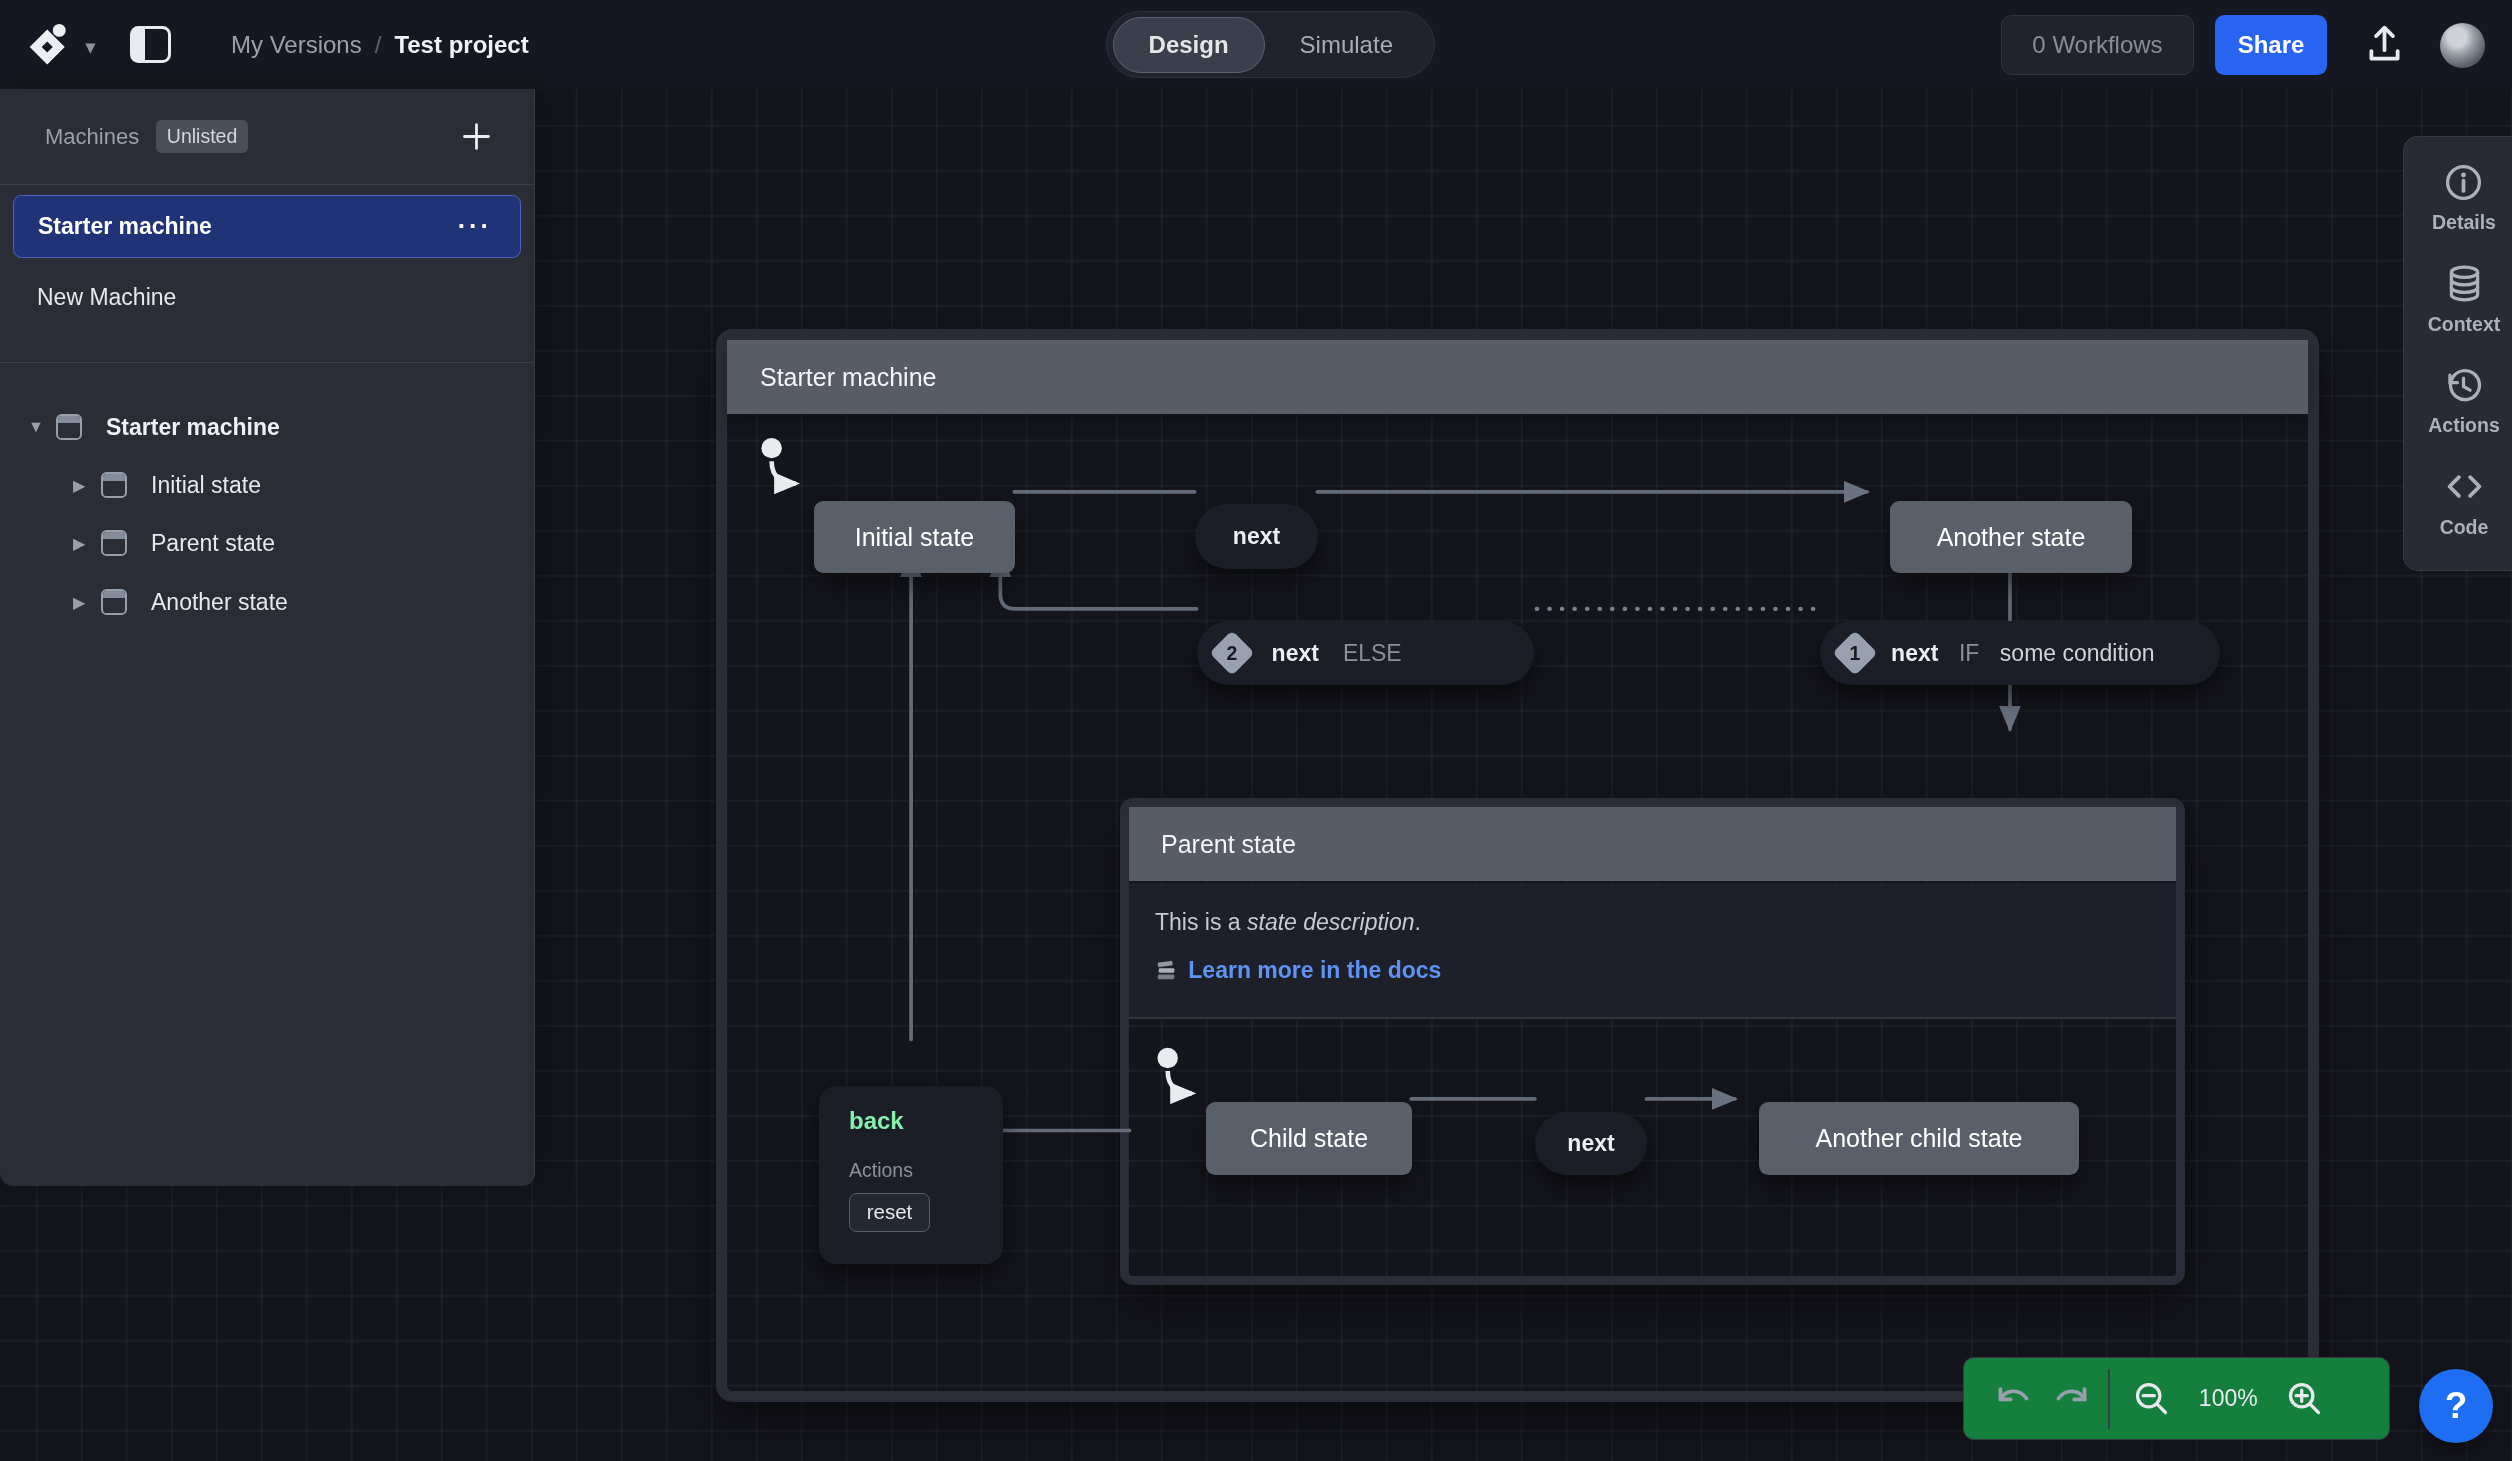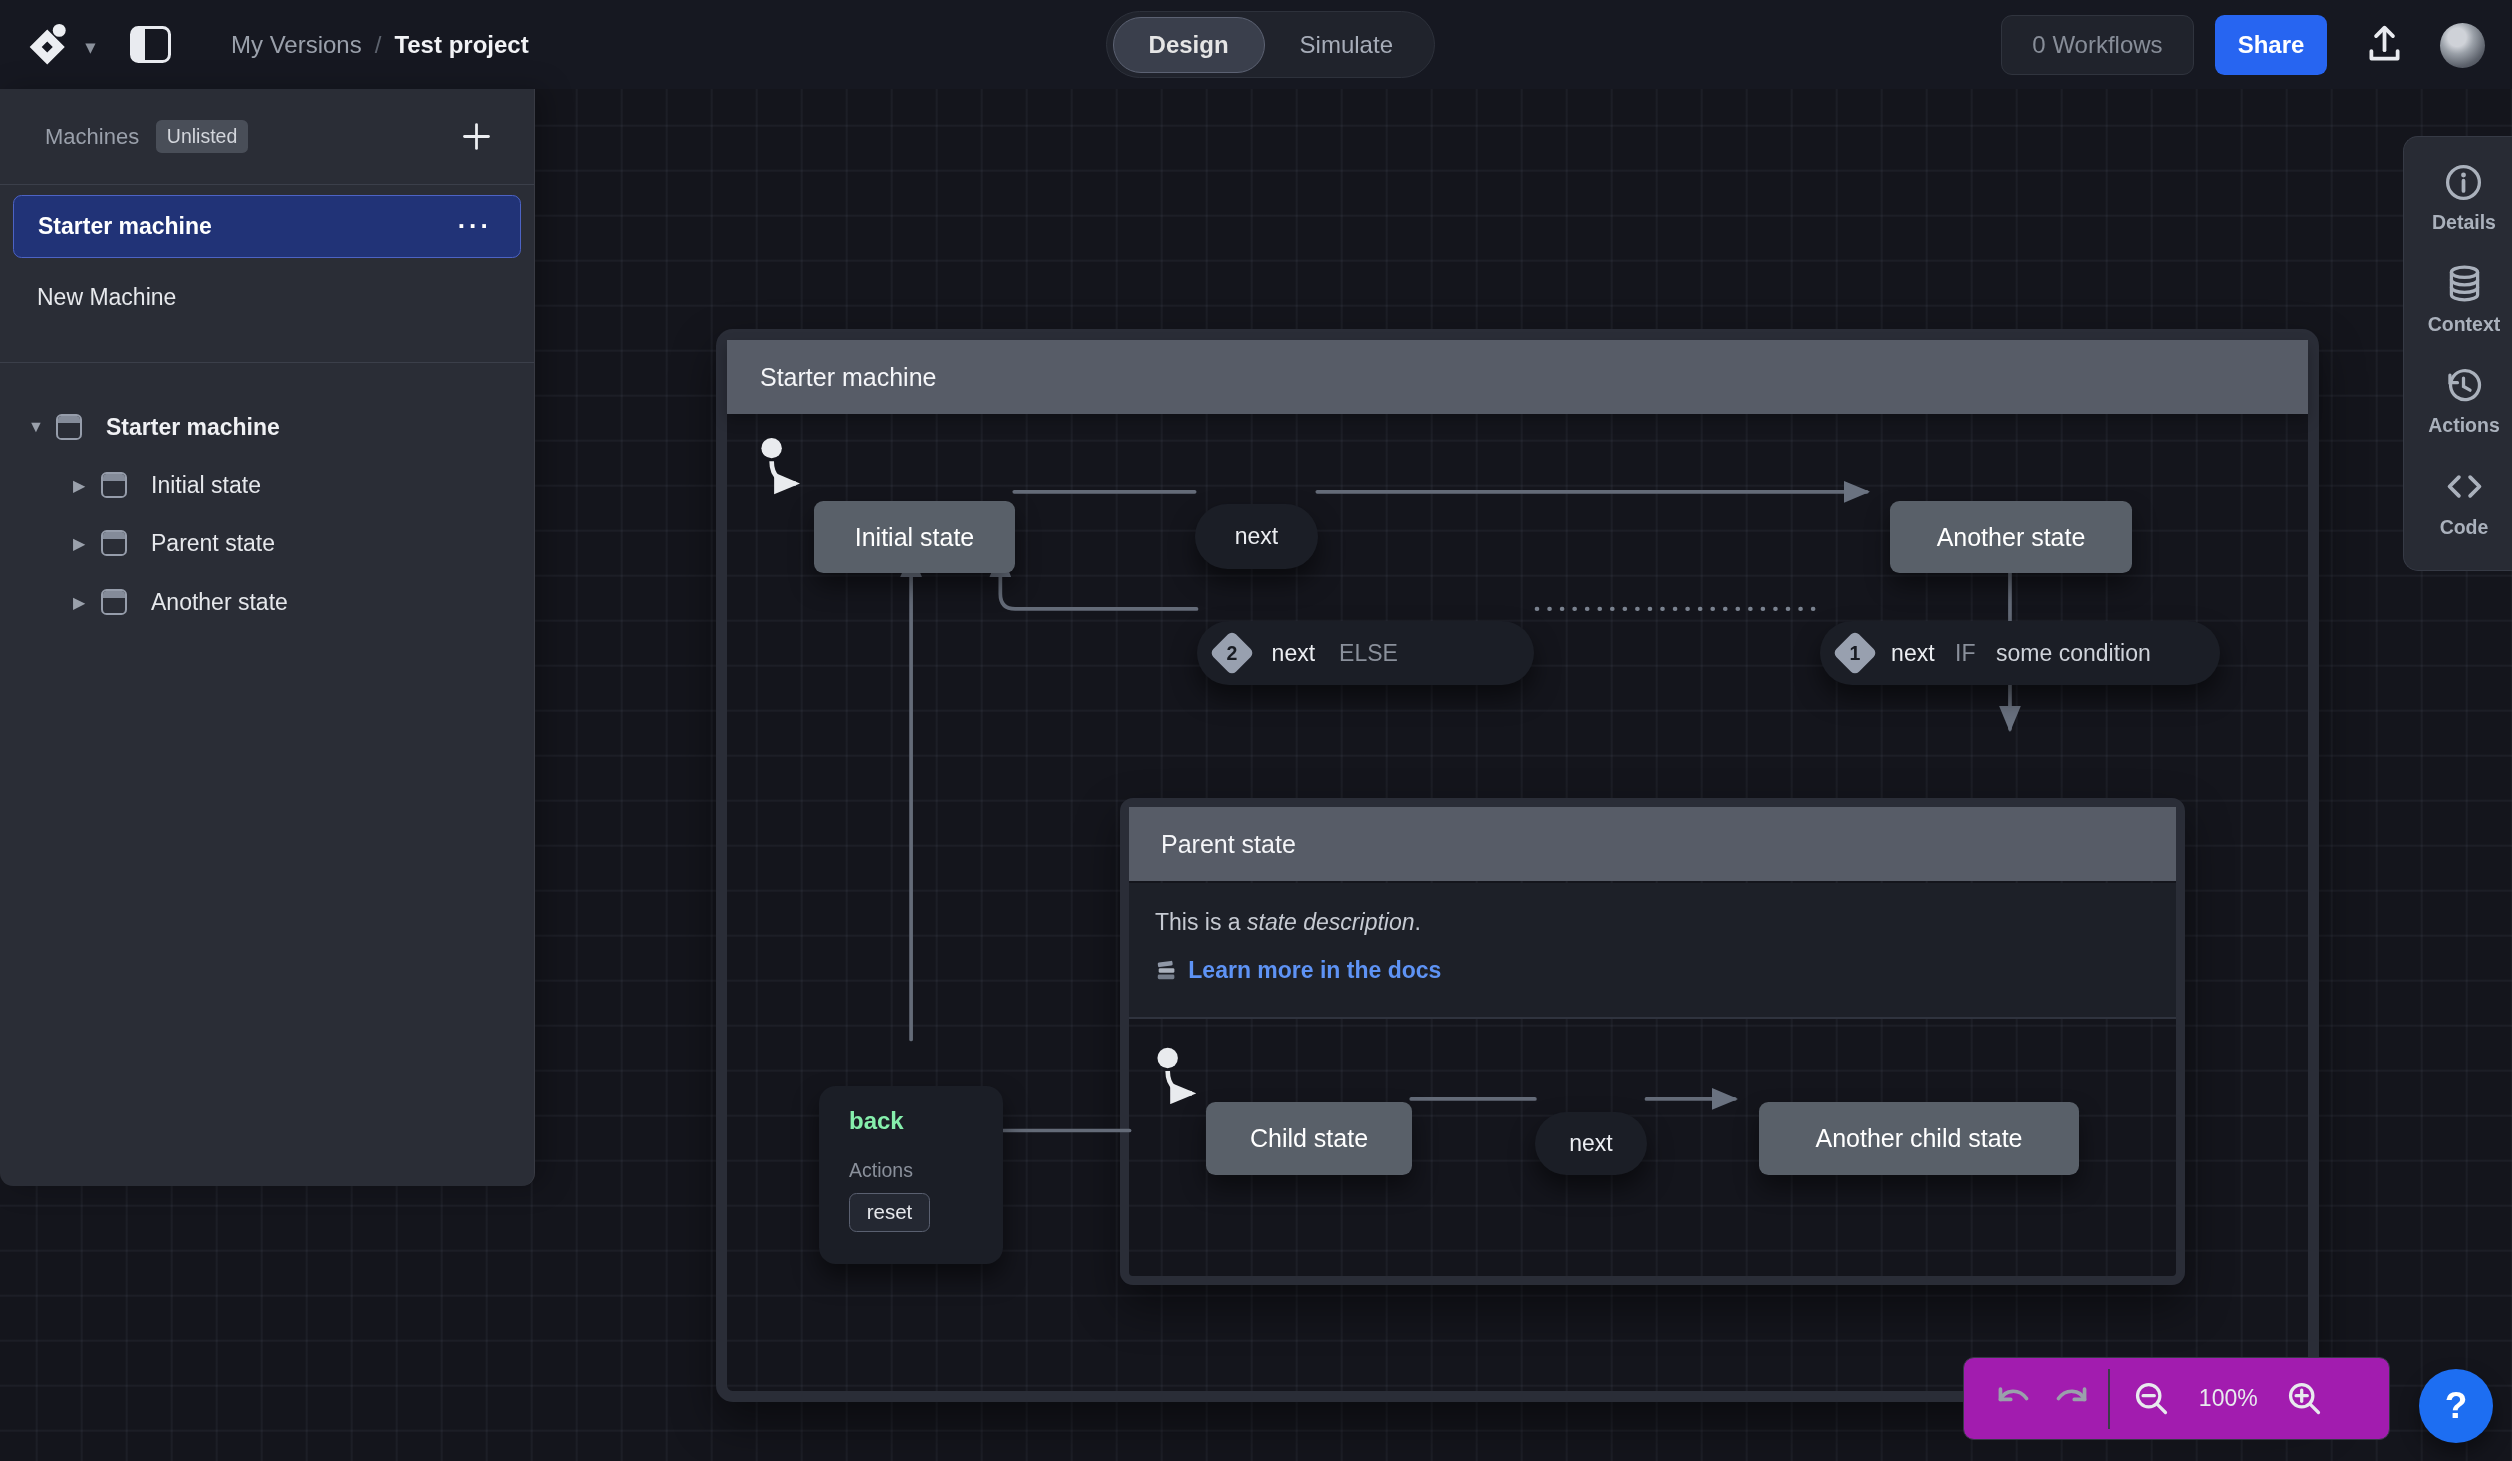--- a/index.html
+++ b/index.html
@@ -45,21 +45,21 @@
   .docs-row { margin-top:20.5px; display:flex; align-items:center; gap:9.3px; }
   .docs-link { color:#5e93f5; font-weight:700; font-size:23px; text-decoration:none; }
 
   .state-node { position:absolute; background:#596069; border-radius:9.3px; color:#ffffff; font-size:25px; display:flex; align-items:center; justify-content:center; box-shadow:0 13px 24px rgba(0,0,0,.45); }
   .n-initial { left:814px; top:412px; width:201px; height:72px; }
   .n-another { left:1890px; top:412px; width:242px; height:72px; }
   .n-child { left:1206px; top:1013px; width:206px; height:73px; }
   .n-another-child { left:1759px; top:1013px; width:320px; height:73px; }
 
   .t-pill { position:absolute; background:#1b1e26; border-radius:37px; display:flex; align-items:center; box-shadow:0 13px 24px rgba(0,0,0,.5); color:#e8eaee; }
-  .t-event { font-weight:400; font-size:23px; color:#eceef2; }
+  .t-event { font-weight:700; font-size:23px; color:#eceef2; }
   .t-kw { font-size:23px; color:#8a909b; }
   .t-cond { font-size:23px; color:#cfd3da; }
   .p-next-top { left:1195px; top:415px; width:123px; height:65px; justify-content:center; }
   .p-else { left:1197px; top:532px; width:337px; height:64px; padding-left:18.6px; gap:24px; }
   .p-if { left:1820px; top:532px; width:400px; height:64px; padding-left:18.6px; gap:20.5px; }
   .p-next-child { left:1535px; top:1023px; width:112px; height:63px; justify-content:center; }
 
   .diamond { width:32px; height:32px; background:#98a0af; border-radius:5.6px; transform:rotate(45deg); display:flex; align-items:center; justify-content:center; flex:none; }
   .diamond span { transform:rotate(-45deg); color:#181b22; font-weight:700; font-size:19.5px; }
 
@@ -89,21 +89,21 @@
   .st-icon::before { content:""; position:absolute; left:0; right:0; top:0; height:7.4px; background:#848b99; }
   .tree-label { margin-left:24px; font-size:23px; color:#e6e8ec; }
   .tree-label.bold { font-weight:700; color:#f0f1f4; }
 
   
   .right-rail { position:absolute; left:2403px; top:136px; width:121px; height:435px; background:#282b34; border:0.9px solid #363a45; border-right:none; border-radius:15px 0 0 15px; z-index:45; display:flex; flex-direction:column; align-items:center; padding-top:24px; gap:28px; }
   .rail-item { display:flex; flex-direction:column; align-items:center; gap:7.4px; }
   .rail-item .lbl { color:#aab1bc; font-size:19.5px; font-weight:600; }
 
   
-  .zoom-bar { position:absolute; left:1963px; top:1357px; width:427px; height:83px; background:#a21caf; border:0.9px solid #363a45; border-radius:11px; z-index:45; display:flex; align-items:center; padding:0 20.5px; }
+  .zoom-bar { position:absolute; left:1963px; top:1357px; width:427px; height:83px; background:#15803d; border:0.9px solid #363a45; border-radius:11px; z-index:45; display:flex; align-items:center; padding:0 20.5px; }
   .tool-btn { width:58px; height:58px; display:flex; align-items:center; justify-content:center; }
   .tb-div { width:1.9px; height:60px; background:#3a3e49; margin:0 13px 0 7.4px; }
   .zoom-level { color:#e8eaee; font-size:23px; margin:0 13px; min-width:69px; text-align:center; }
   .help-btn { position:absolute; left:2419px; top:1369px; width:74px; height:74px; border-radius:50%; background:#1d6ef2; color:#fff; font-size:37px; font-weight:700; display:flex; align-items:center; justify-content:center; z-index:45; box-shadow:0 9.3px 20.5px rgba(0,0,0,.4); }
 
   svg.ic { display:block; }
 </style>
 </head>
 <body>
 

